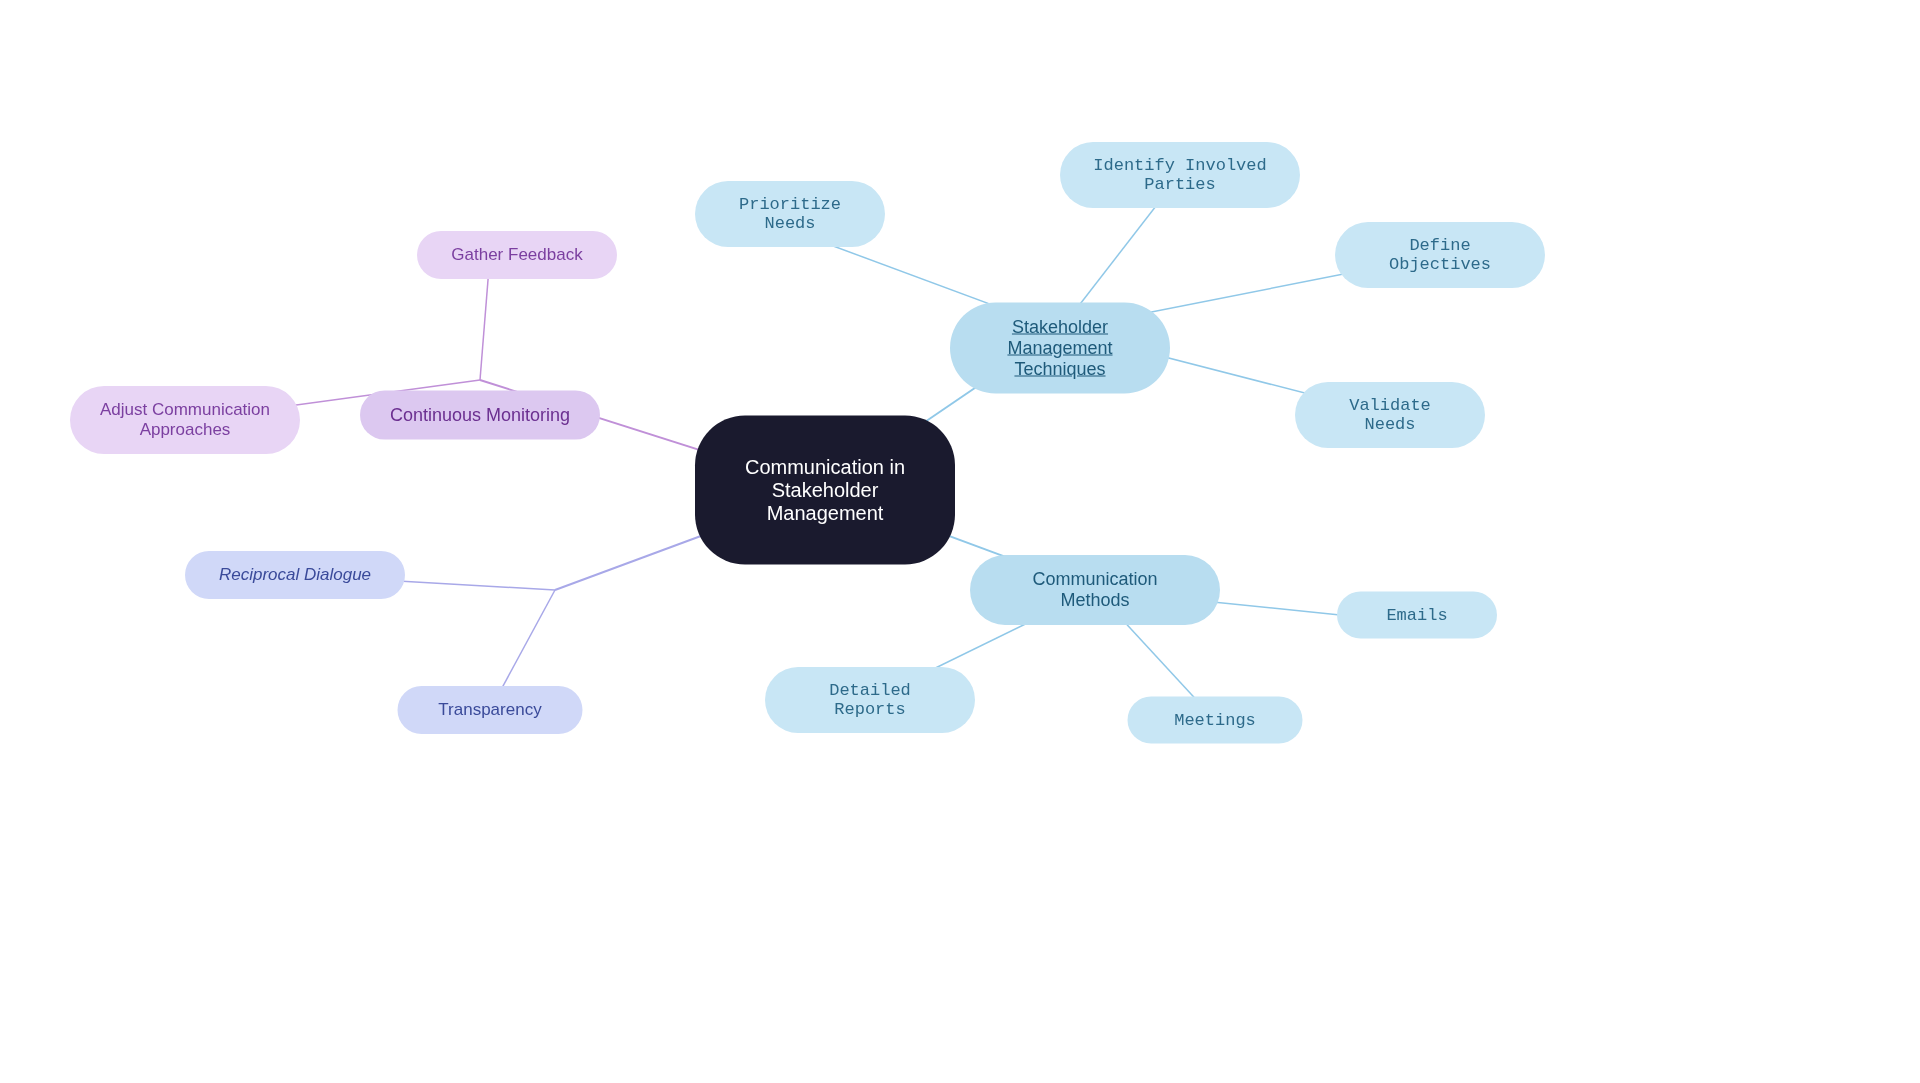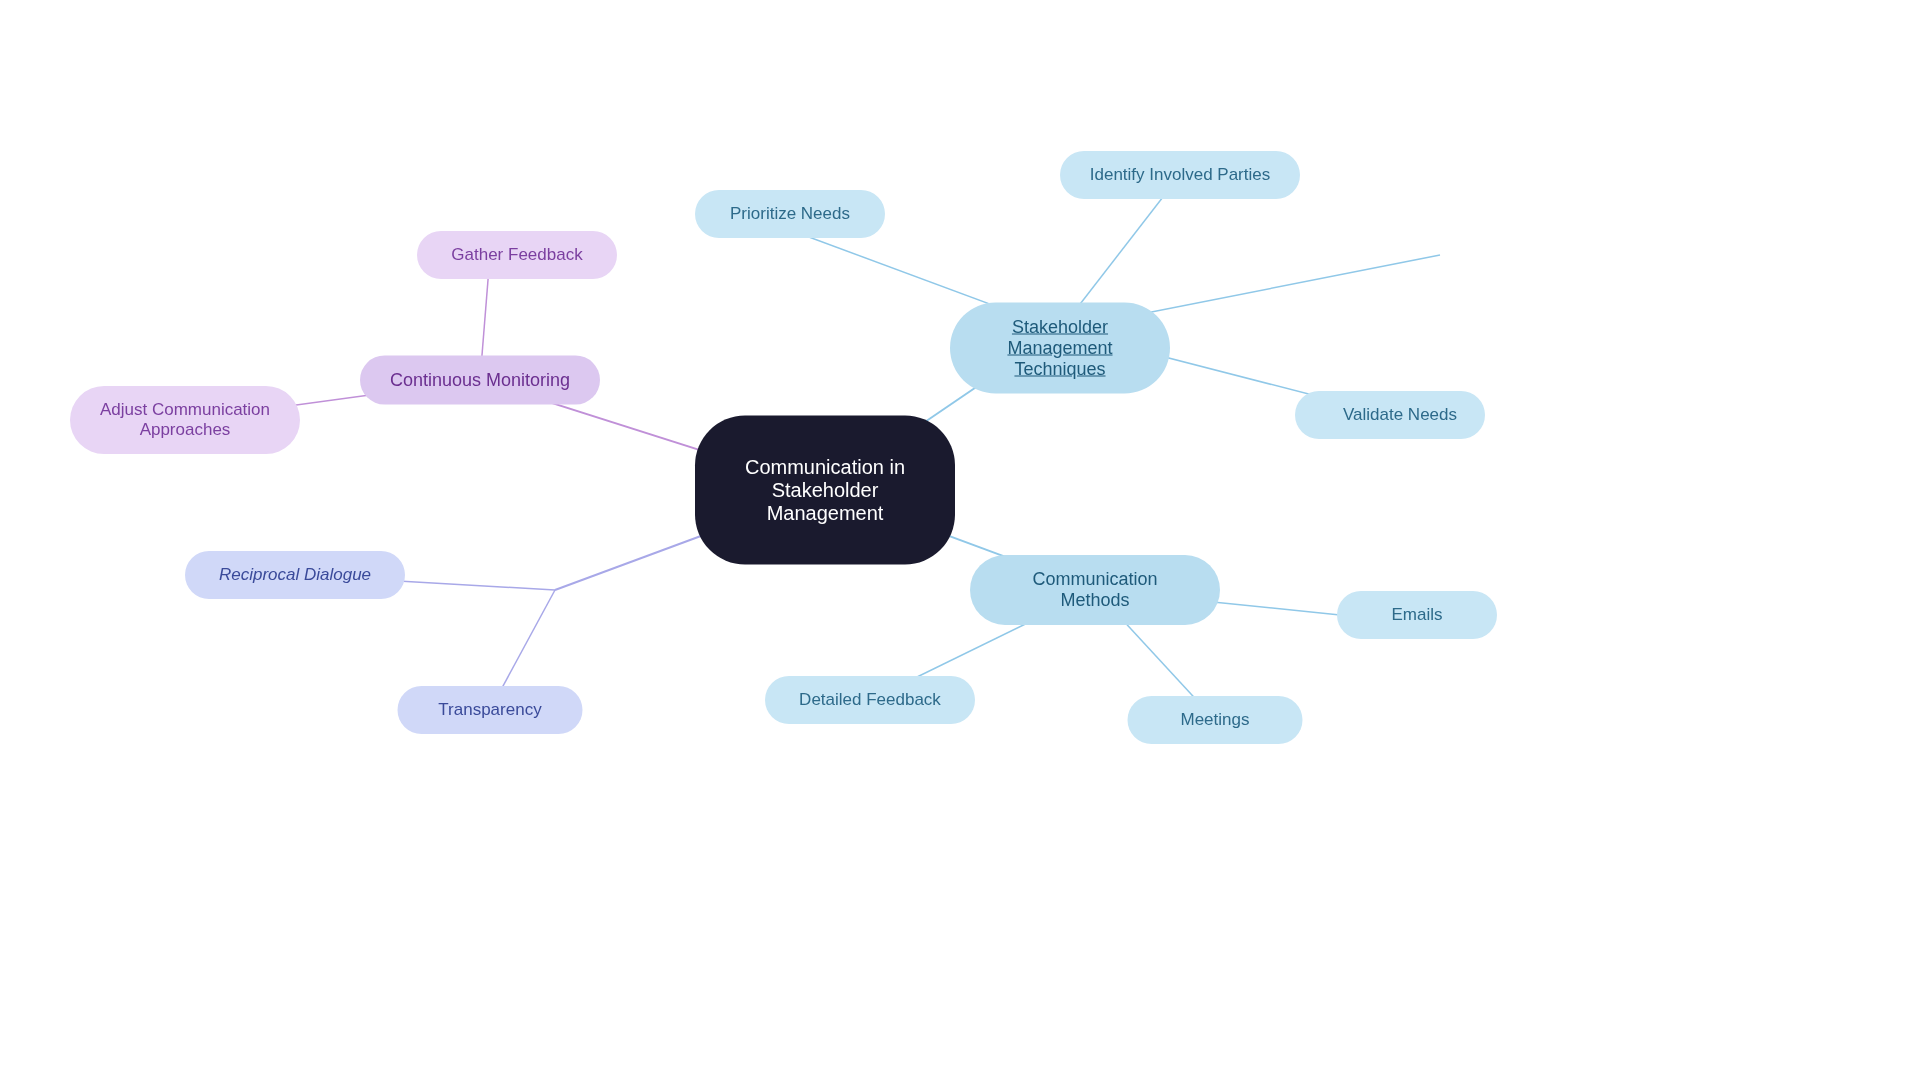--- a/index.html
+++ b/index.html
@@ -39,36 +39,38 @@
       color: #ffffff;
       font-size: 20px;
       font-weight: 500;
       width: 260px;
       padding: 40px 32px;
     }
     .node-blue {
       background: #c8e6f5;
       color: #2d6a8a;
       font-size: 17px;
+      font-family: Liberation Mono, monospace;
     }
     .node-blue-large {
       background: #b8ddf0;
       color: #1e5a7a;
       font-size: 18px;
       width: 230px;
     }
     .node-purple {
       background: #e8d5f5;
       color: #7b3fa0;
       font-size: 17px;
     }
     .node-purple-large {
       background: #dcc8f0;
       color: #6b2f90;
       font-size: 18px;
+      margin-top: 35px;
     }
     .node-indigo {
       background: #d0d8f8;
       color: #3a4a9a;
       font-size: 17px;
     }
   </style>
 </head>
 <body>
 
@@ -111,20 +113,23 @@
   </div>
 
   <div class="node node-blue-large" style="left: 1060px; top: 348px; width: 220px; text-decoration: underline;">
     <span>Stakeholder Management<br>Techniques</span>
   </div>
 
   <div class="node node-blue" style="left: 1180px; top: 175px; width: 240px;">
     <span>Identify Involved Parties</span>
   </div>
 
+  <div class="node node-blue" style="left: 1440px; top: 255px; width: 210px;">
+    <span>Define Objectives</span>
+  </div>
 
   <div class="node node-blue" style="left: 790px; top: 214px; width: 190px; text-align: center;">
     <span>Prioritize Needs</span>
   </div>
 
   <div class="node node-blue" style="left: 1390px; top: 415px; width: 190px; justify-content: flex-end;">
     <span>Validate Needs</span>
   </div>
 
   <div class="node node-purple-large" style="left: 480px; top: 380px; width: 240px;">
@@ -146,21 +151,21 @@
 
   <div class="node node-indigo" style="left: 490px; top: 710px; width: 185px;">
     <span>Transparency</span>
   </div>
 
   <div class="node node-blue-large" style="left: 1095px; top: 590px; width: 250px;">
     <span>Communication Methods</span>
   </div>
 
   <div class="node node-blue" style="left: 870px; top: 700px; width: 210px;">
-    <span>Detailed Feedback</span>
+    <span>Detailed Reports</span>
   </div>
 
   <div class="node node-blue" style="left: 1417px; top: 615px; width: 160px;">
     <span>Emails</span>
   </div>
 
   <div class="node node-blue" style="left: 1215px; top: 720px; width: 175px;">
     <span>Meetings</span>
   </div>
 </div>

